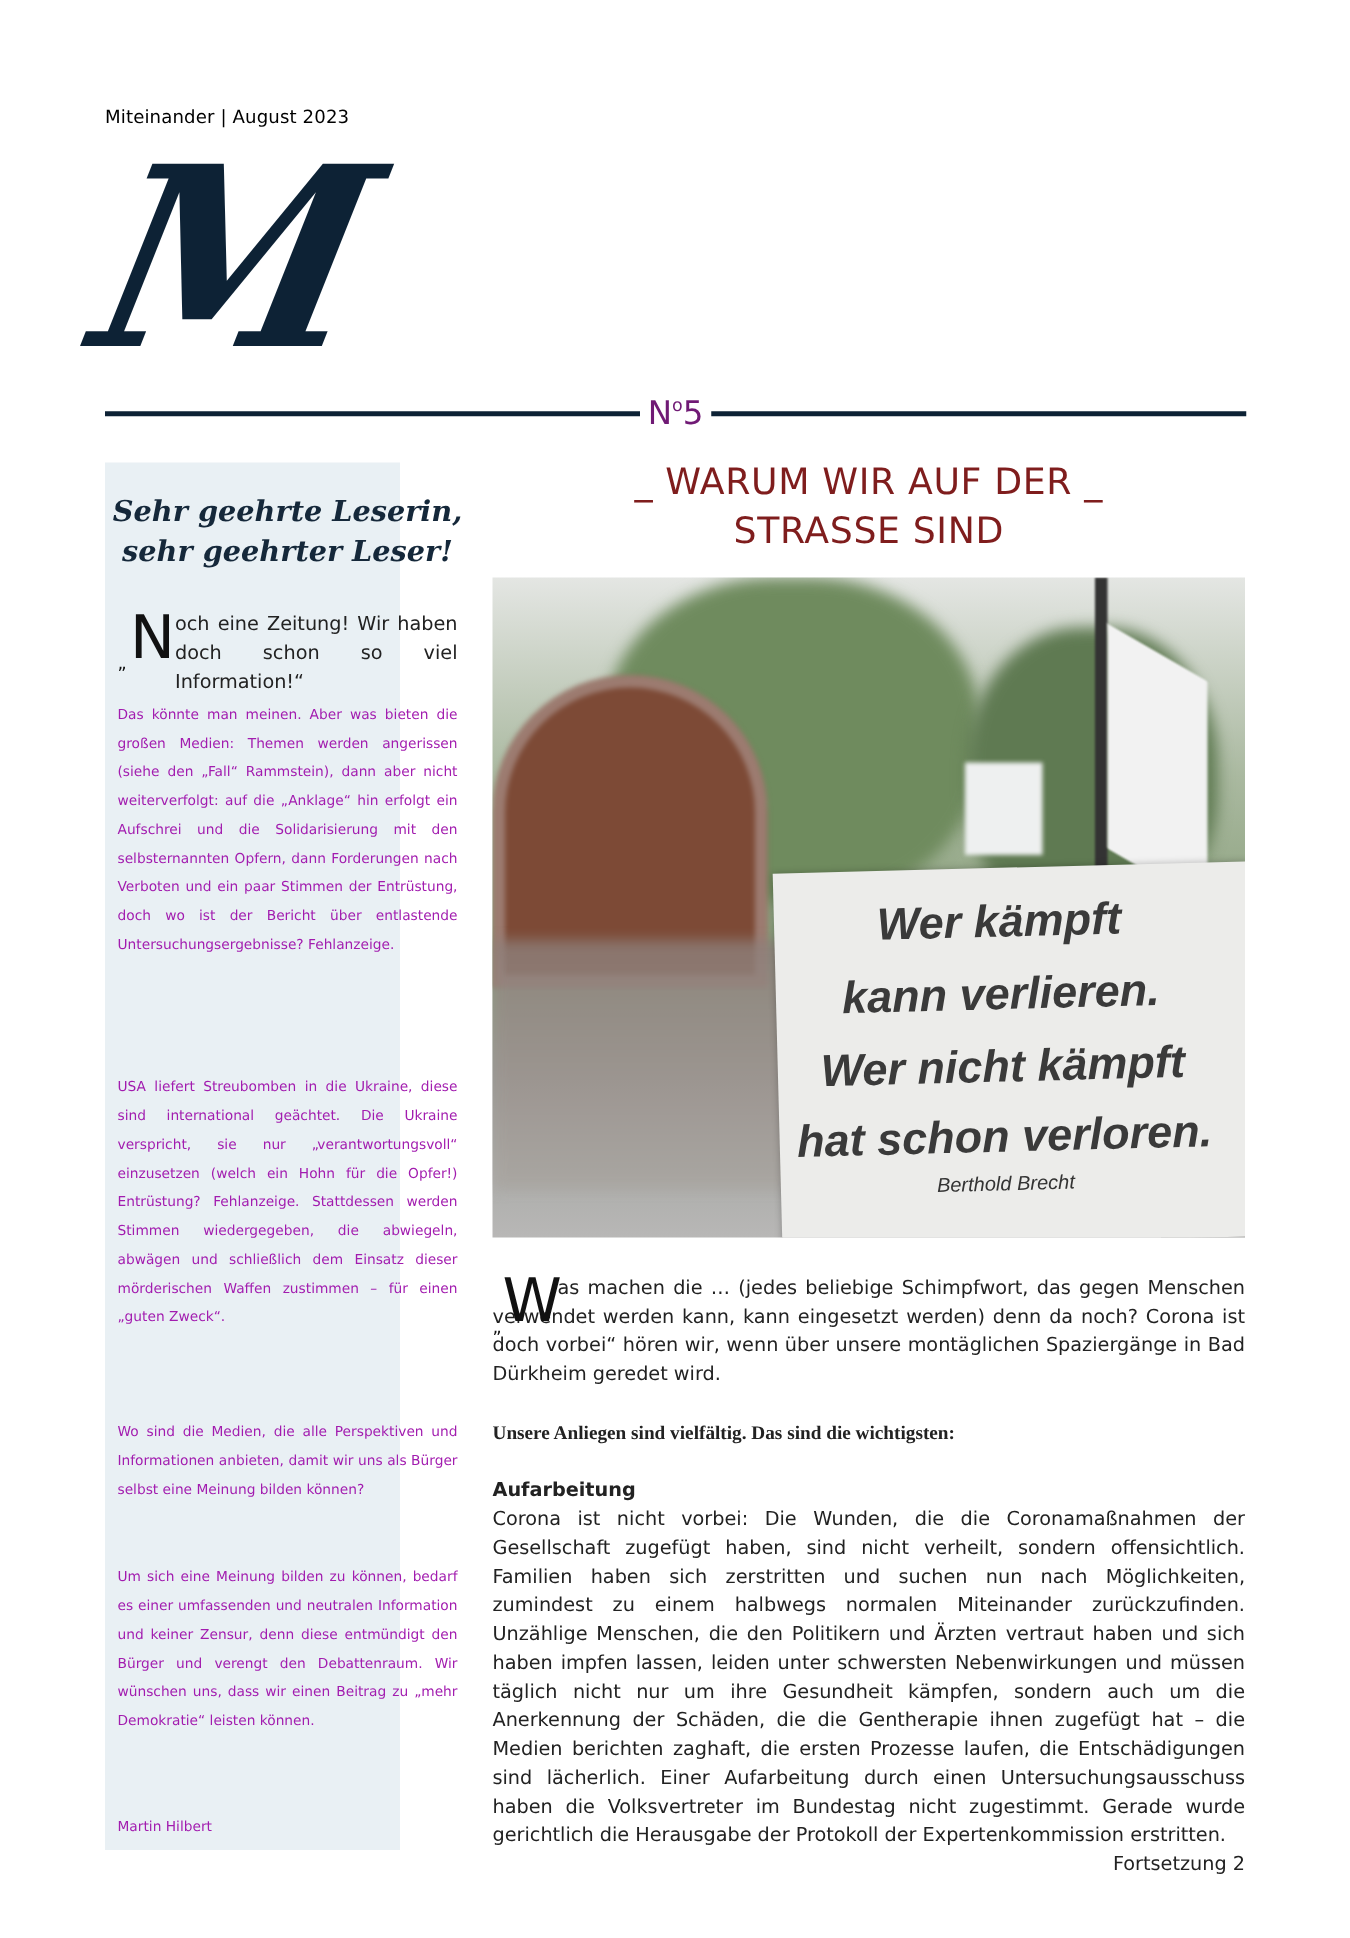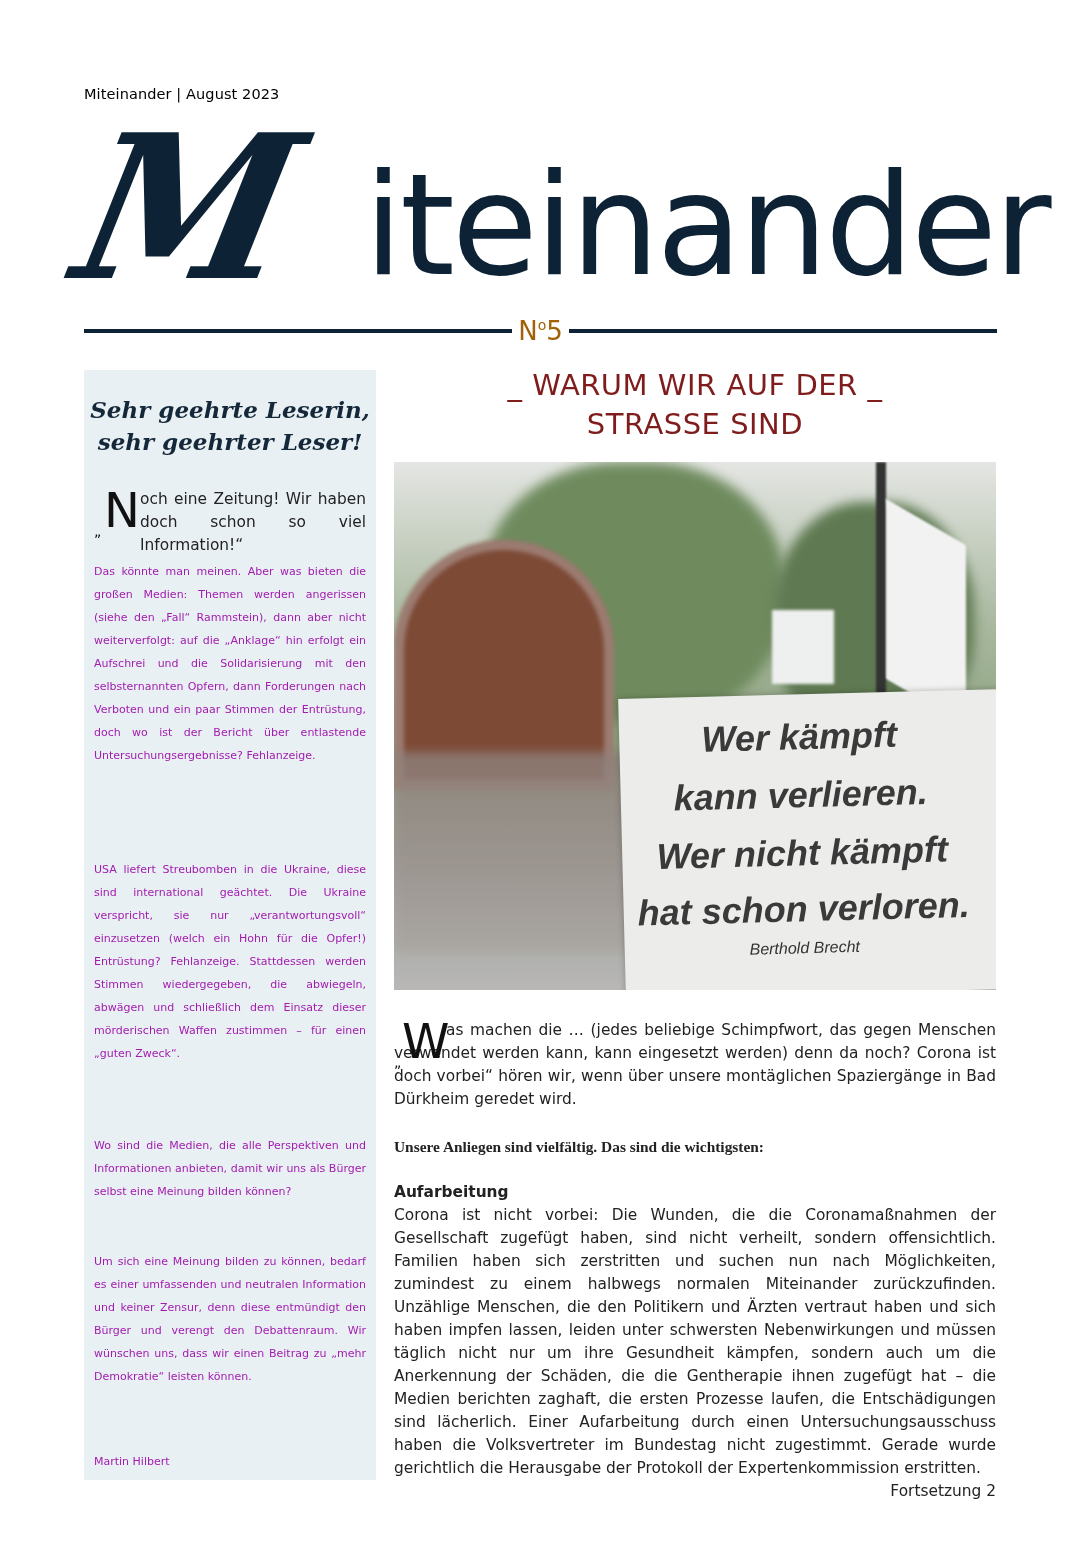--- a/index.html
+++ b/index.html
@@ -6,24 +6,24 @@
     body { width: 1080px; height: 1550px; position: relative; overflow: hidden;
            font-family: "DejaVu Sans", sans-serif; color: #1e1e1e; }
     .issue-line { position: absolute; left: 84px; top: 86px; font-size: 14.5px; color: #000000; letter-spacing: 0.1px; }
     .masthead { position: absolute; left: 84px; top: 118px; width: 916px; height: 200px; }
     .mast-m { position: absolute; left: 0; top: -10px; font-family: "DejaVu Serif", serif; font-style: italic; font-weight: bold;
               font-size: 200px; color: #0d2235; line-height: 1; transform: skewX(-12deg) scaleX(0.95); transform-origin: left; letter-spacing: -8px; }
     .mast-rest { position: absolute; left: 280px; top: 38px; font-family: "DejaVu Sans", sans-serif; font-size: 140px; color: #0d2235;
                  line-height: 1; letter-spacing: -3px; transform: scaleX(1.0); transform-origin: left; }
     .rule-row { position: absolute; left: 84px; top: 316px; width: 913px; height: 30px; display: flex; align-items: center; }
     .rule { flex: 1; height: 4px; background: #0d2235; }
-    .no { padding: 0 6px; font-size: 26px; color: #a16207; line-height: 1; }
+    .no { padding: 0 6px; font-size: 26px; color: #701a75; line-height: 1; }
     .no sup { font-size: 14px; vertical-align: 10px; }
 
-    .sidebar { position: absolute; left: 84px; top: 370px; width: 292px; height: 1110px; background: #e9f0f4; }
+    .sidebar { position: absolute; left: 84px; top: 370px; width: 236px; height: 1110px; background: #e9f0f4; }
     .sidebar-title { position: absolute; left: 0; top: 24px; width: 292px; text-align: center; font-family: "DejaVu Serif", serif;
                      font-style: italic; font-weight: bold; font-size: 23px; line-height: 32px; color: #15283a; }
     .sb-text { position: absolute; left: 10px; width: 272px; font-size: 11px; line-height: 23px; color: #a21caf; text-align: justify; }
     .dropcap-par { position: absolute; left: 10px; top: 118px; width: 272px; font-size: 15.4px; line-height: 23px; color: #222; }
     .dc { position: absolute; font-size: 48px; line-height: 1; color: #111; font-weight: normal; }
     .dc-q { position: absolute; font-size: 14px; color: #111; }
 
     .headline { position: absolute; left: 394px; top: 366px; width: 602px; text-align: center; font-size: 29px; line-height: 39px;
                 color: #7f1d1d; letter-spacing: 0.5px; }
     .photo { position: absolute; left: 394px; top: 462px; width: 602px; height: 528px; overflow: hidden;
@@ -47,21 +47,20 @@
     .bold { font-weight: bold; }
     .continue { float: right; }
   </style>
 </head>
 <body>
 
 <div class="issue-line">Miteinander | August 2023</div>
 
 <div class="masthead">
   <span class="mast-m">M</span>
-  <span class="mast-rest">iteinander</span>
 </div>
 
 <div class="rule-row">
   <div class="rule"></div>
   <div class="no">
     <span>N</span><sup>o</sup><span>5</span>
   </div>
   <div class="rule"></div>
 </div>
 

